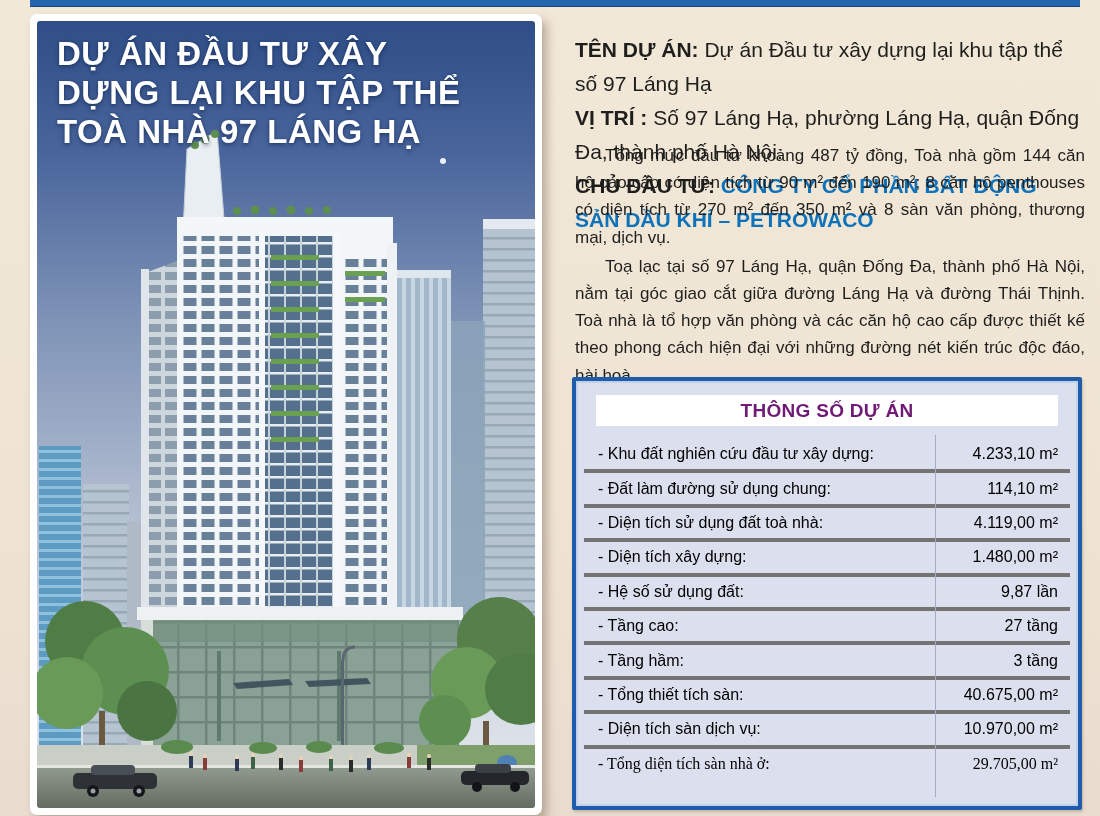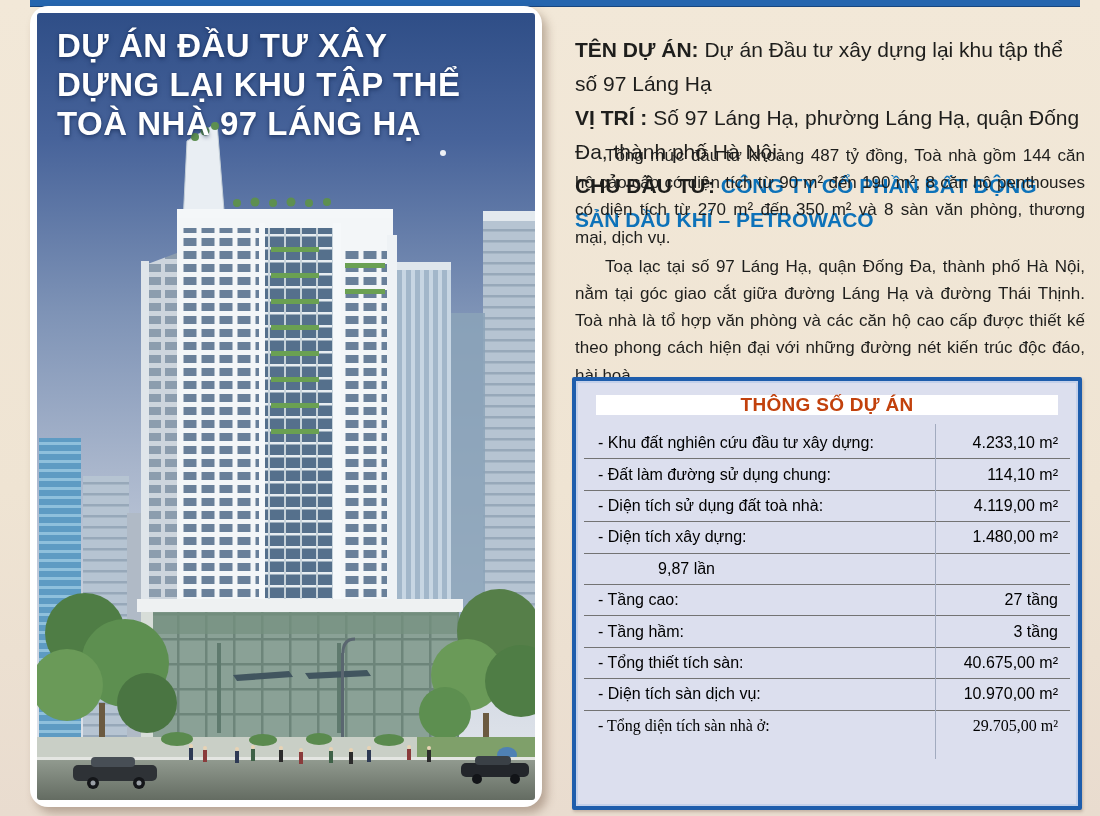--- a/index.html
+++ b/index.html
@@ -5,22 +5,22 @@
   html,body{margin:0;padding:0;}
   body{font-family:"Liberation Sans","DejaVu Sans",sans-serif;}
   #page{position:relative;width:1100px;height:816px;overflow:hidden;
         background:linear-gradient(180deg,#f2e8d8 0%,#efe4d3 60%,#e9dccf 100%);}
 
   
   .top-bar{position:absolute;left:30px;top:0;width:1050px;height:6px;background:#2565ae;
            box-shadow:0 1px 0 #17457e;}
 
   
-  .photo-frame{position:absolute;left:30px;top:6px;width:512px;height:801px;background:#ffffff;
-               border-radius:18px;padding:7px;box-sizing:border-box;
+  .photo-frame{position:absolute;left:30px;top:14px;width:512px;height:801px;background:#ffffff;
+               border-radius:7px;padding:7px;box-sizing:border-box;
                box-shadow:5px 6px 10px rgba(90,60,40,.35);}
   .photo-scene{position:relative;width:498px;height:787px;overflow:hidden;border-radius:3px;}
   .photo-scene svg{display:block;}
 
   .title-overlay{position:absolute;left:20px;top:14px;width:460px;color:#ffffff;font-weight:bold;
                  font-size:33px;line-height:1.18;letter-spacing:.5px;white-space:pre-line;
                  text-shadow:0 2px 4px rgba(15,35,75,.55),0 0 2px rgba(15,35,75,.4);}
 
   
   .right-col{position:absolute;left:560px;top:0;width:525px;color:#1e1e1c;}
@@ -29,26 +29,26 @@
   .investor-value{color:#0d72b9;font-weight:bold;}
 
   .para-block{position:absolute;left:15px;top:142px;width:510px;font-size:17px;line-height:1.6;
               text-align:justify;}
   .para-block p{margin:0 0 2px 0;text-indent:30px;}
 
   
   .spec-table{position:absolute;left:572px;top:377px;width:510px;height:433px;box-sizing:border-box;
               background:#dcdfee;border:4px solid #1e5dac;border-radius:2px;
               box-shadow:inset 0 0 0 2px #c3d0ea, 1px 2px 3px rgba(90,60,40,.25);}
-  .spec-title{margin:14px 20px 0 20px;height:20px;background:#ffffff;display:flex;
+  .spec-title{margin:14px 20px 0 20px;height:31px;background:#ffffff;display:flex;
               align-items:center;justify-content:center;font-size:19px;font-weight:bold;
-              color:#c2410c;letter-spacing:.3px;}
+              color:#701a75;letter-spacing:.3px;}
   .spec-rows{position:relative;margin:13px 8px 0 8px;}
   .spec-divider{position:absolute;left:351px;top:-4px;bottom:-18px;width:1px;background:#a2abbf;}
-  .spec-row{display:flex;align-items:center;height:30.4px;border-bottom:1px solid #737373;
+  .spec-row{display:flex;align-items:center;height:30.4px;border-bottom:4px solid #737373;
             font-size:16px;}
   .spec-row:last-child{border-bottom:none;font-family:Liberation Serif, serif;}
   .spec-label{flex:1;padding-left:14px;}
   .spec-value{width:131px;text-align:right;padding-right:12px;}
 </style>
 </head>
 <body>
 
 <div id="page">
 
@@ -309,20 +309,21 @@
           <div class="spec-value">4.119,00 m²</div>
         </div>
 
         <div class="spec-row">
           <div class="spec-label">- Diện tích xây dựng:</div>
           <div class="spec-value">1.480,00 m²</div>
         </div>
 
 
         <div class="spec-row">
+          <div class="spec-label">- Hệ số sử dụng đất:</div>
           <div class="spec-value">9,87 lần</div>
         </div>
 
         <div class="spec-row">
           <div class="spec-label">- Tầng cao:</div>
           <div class="spec-value">27 tầng</div>
         </div>
 
         <div class="spec-row">
           <div class="spec-label">- Tầng hầm:</div>

